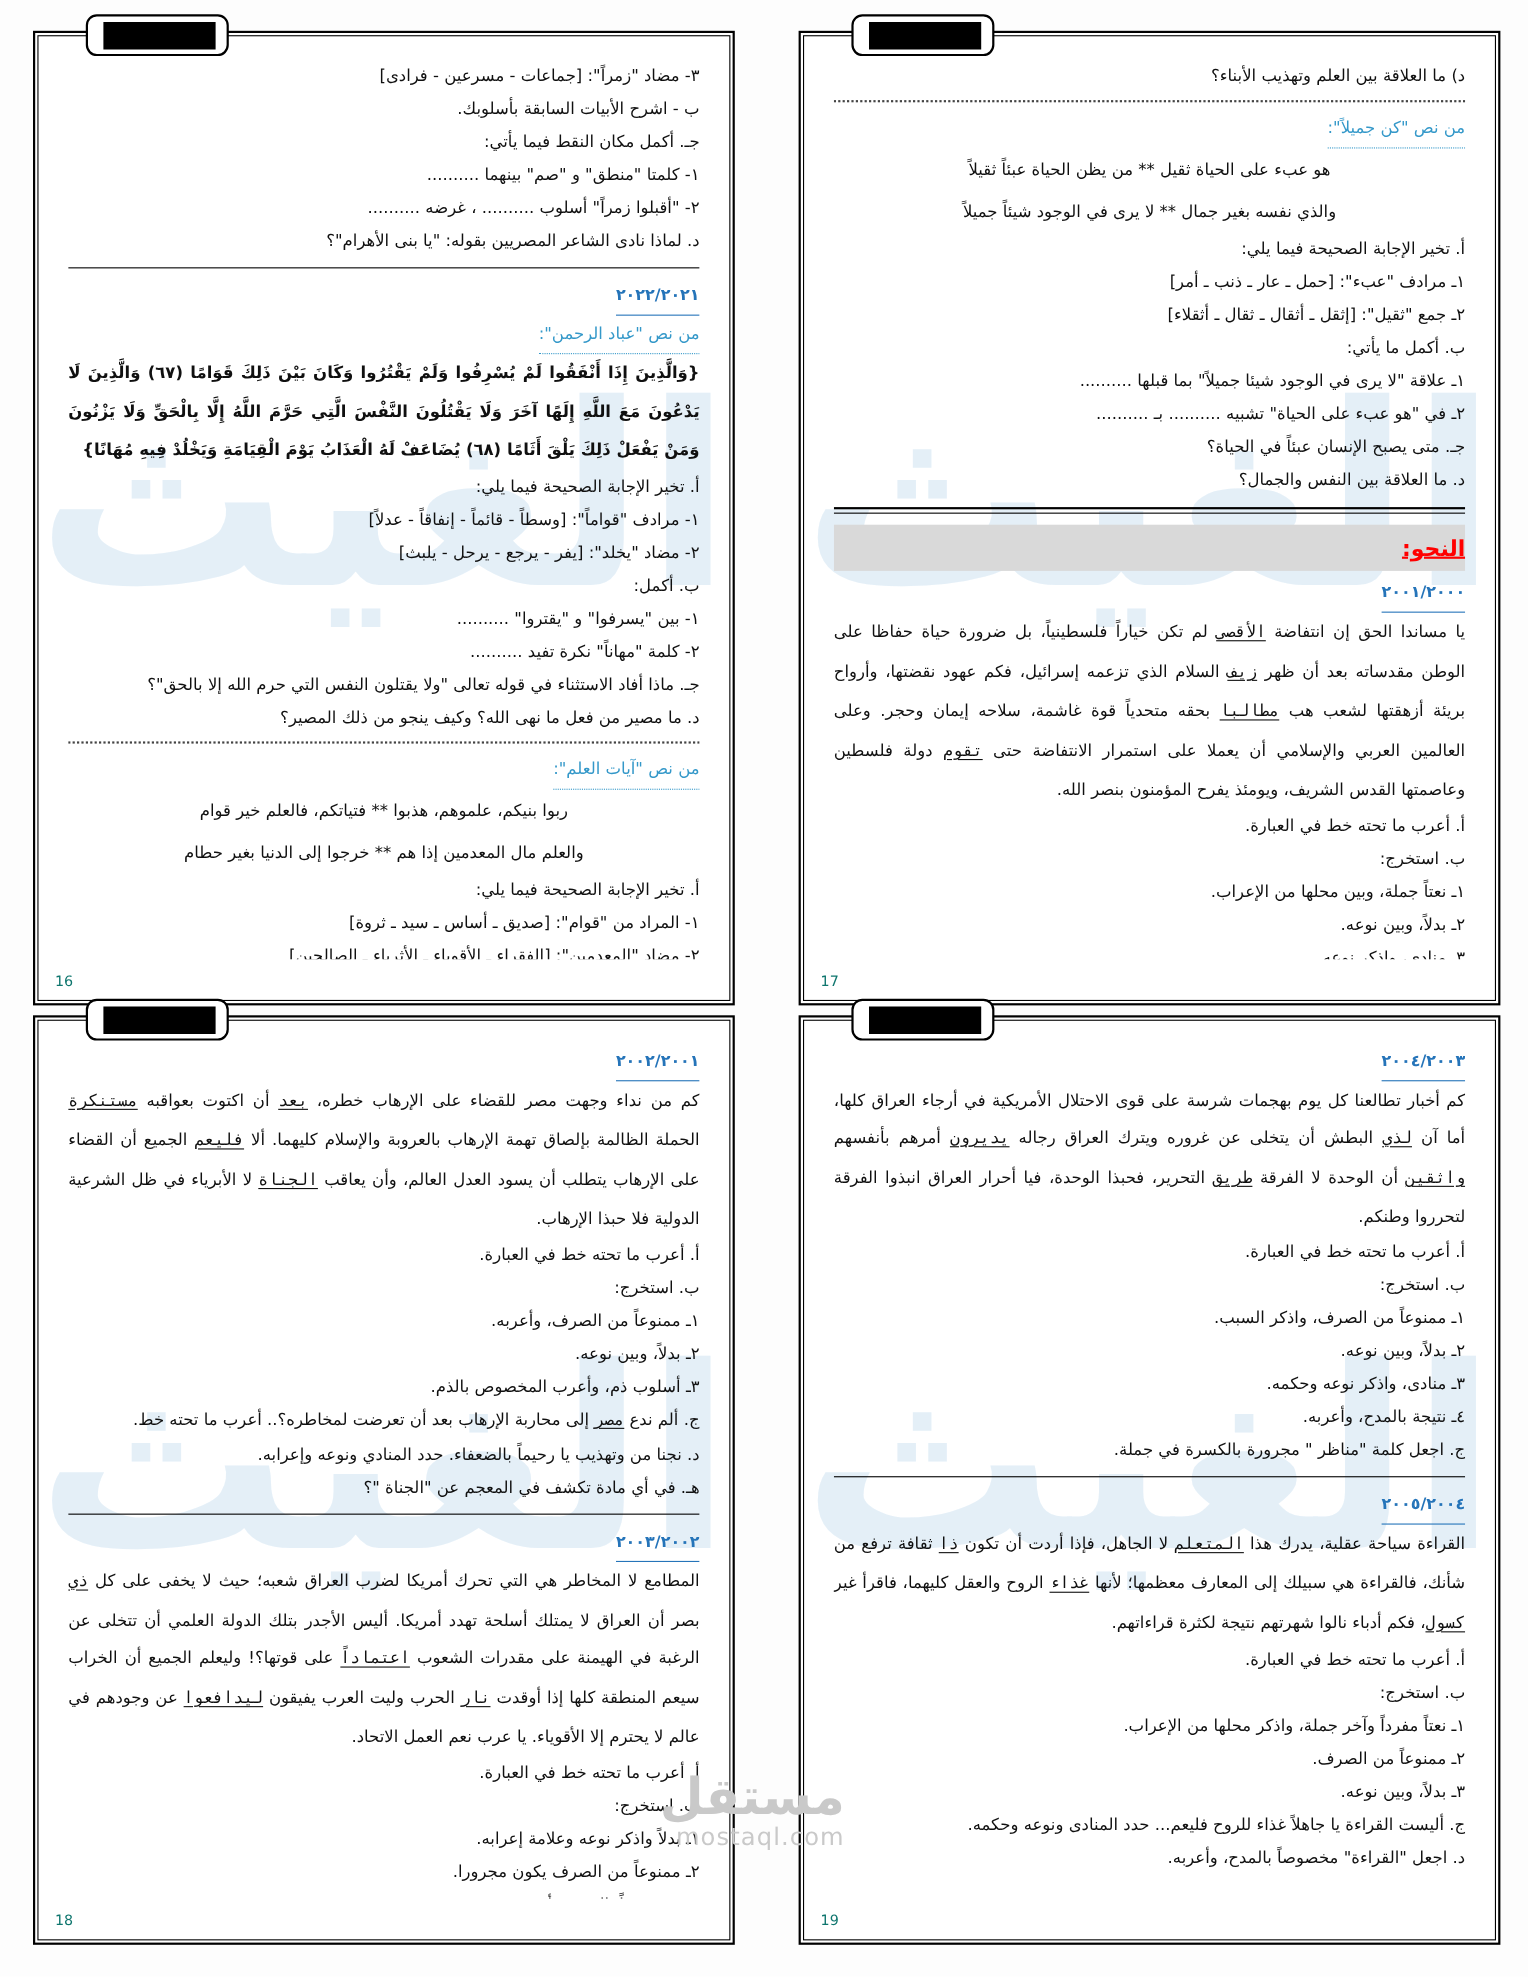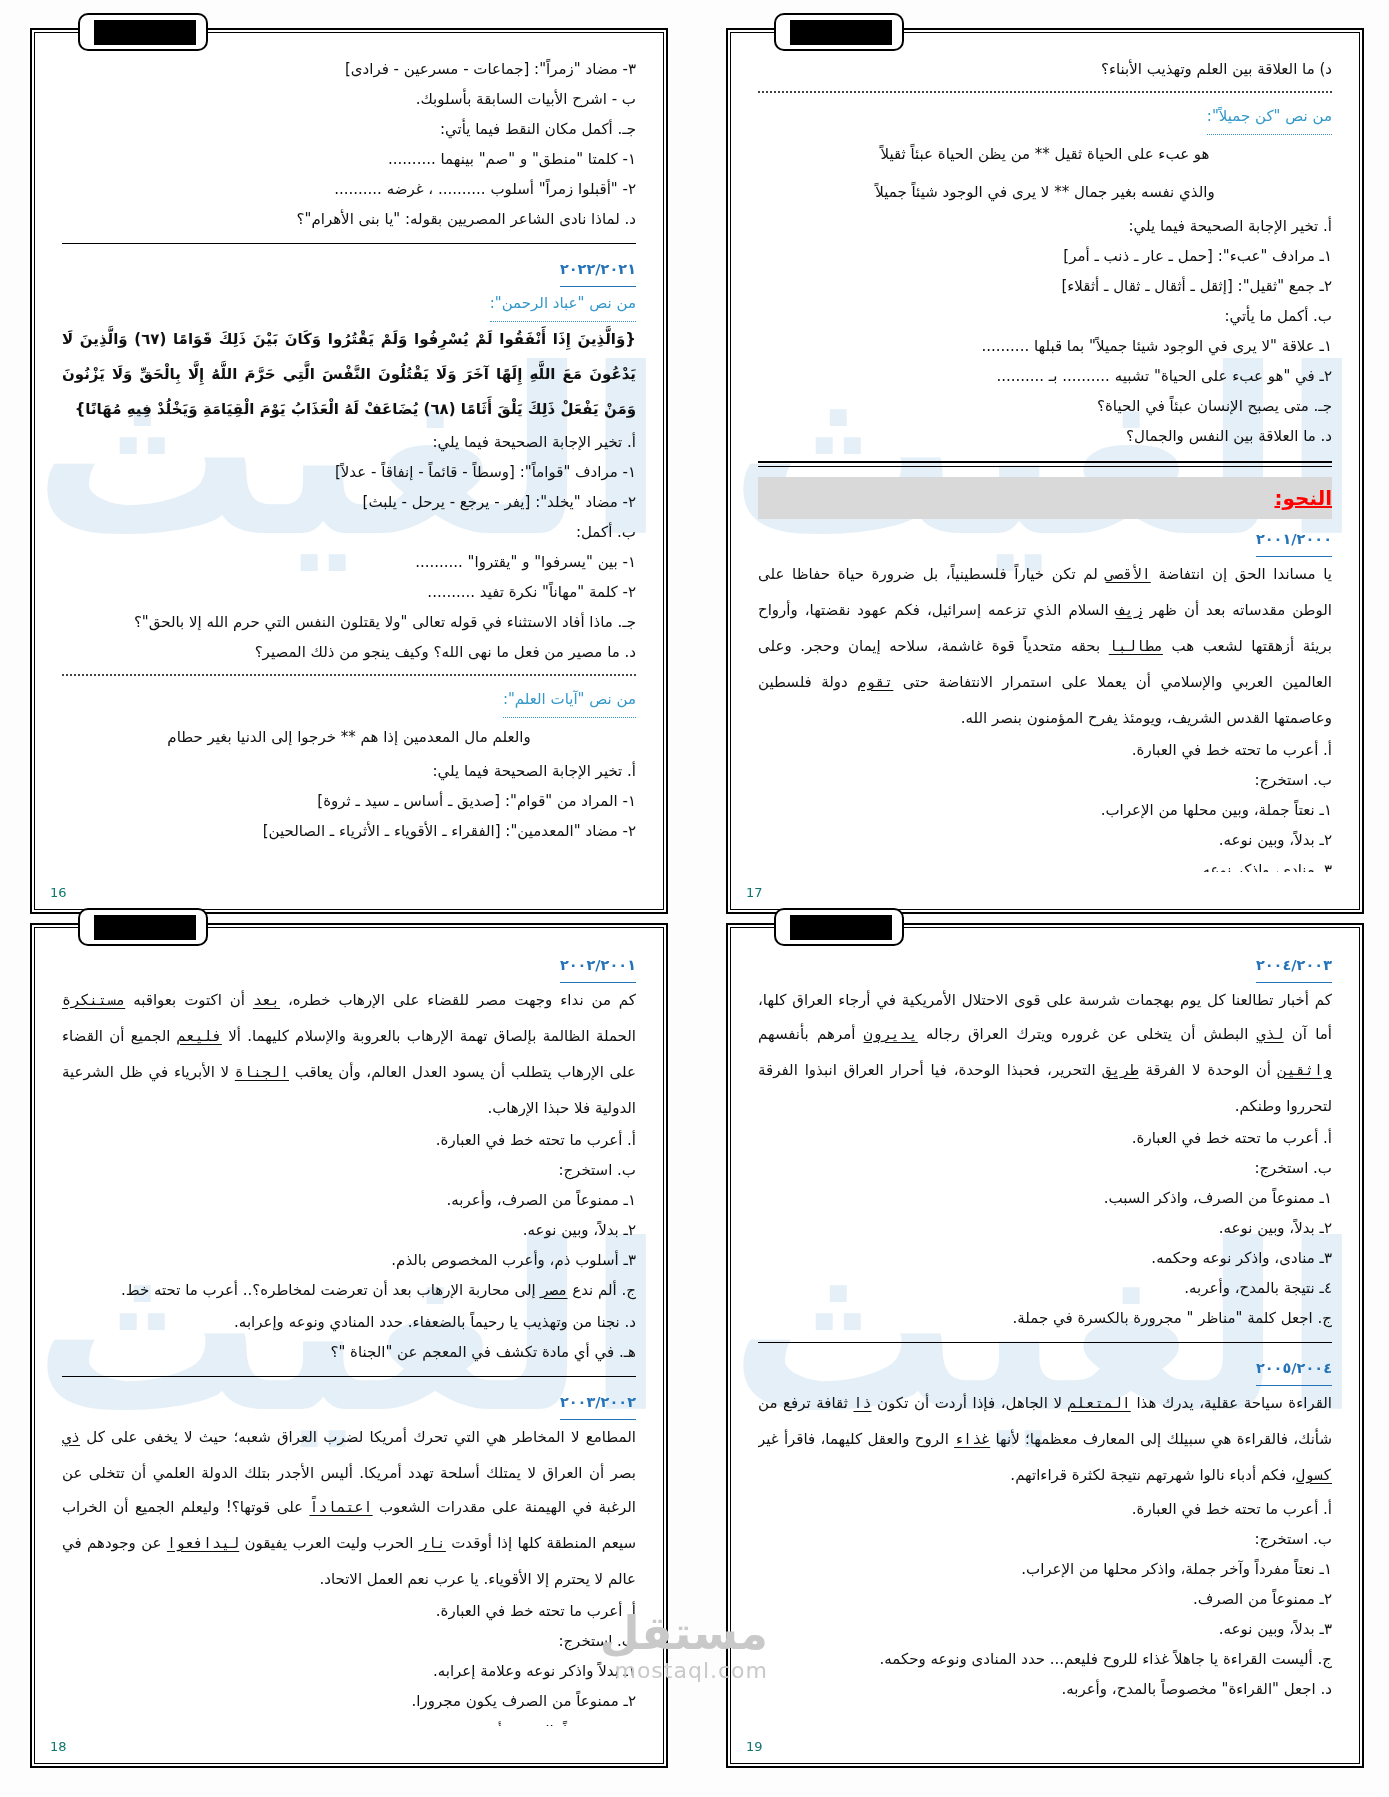--- a/index.html
+++ b/index.html
@@ -64,20 +64,21 @@
         <div class="blk line">أ. تخير الإجابة الصحيحة فيما يلي:</div>
         <div class="blk line">١- مرادف "قواماً": [وسطاً - قائماً - إنفاقاً - عدلاً]</div>
         <div class="blk line">٢- مضاد "يخلد": [يفر - يرجع - يرحل - يلبث]</div>
         <div class="blk line">ب. أكمل:</div>
         <div class="blk line">١- بين "يسرفوا" و "يقتروا" ..........</div>
         <div class="blk line">٢- كلمة "مهاناً" نكرة تفيد ..........</div>
         <div class="blk line">جـ. ماذا أفاد الاستثناء في قوله تعالى "ولا يقتلون النفس التي حرم الله إلا بالحق"؟</div>
         <div class="blk line">د. ما مصير من فعل ما نهى الله؟ وكيف ينجو من ذلك المصير؟</div>
         <div class="blk sep dotted"></div>
         <div class="blk topic"><span class="u">من نص "آيات العلم":</span></div>
+        <div class="blk center">ربوا بنيكم، علموهم، هذبوا ** فتياتكم، فالعلم خير قوام</div>
         <div class="blk center">والعلم مال المعدمين إذا هم ** خرجوا إلى الدنيا بغير حطام</div>
         <div class="blk line">أ. تخير الإجابة الصحيحة فيما يلي:</div>
         <div class="blk line">١- المراد من "قوام": [صديق ـ أساس ـ سيد ـ ثروة]</div>
         <div class="blk line">٢- مضاد "المعدمين": [الفقراء ـ الأقوياء ـ الأثرياء ـ الصالحين]</div>
       </div>
     <div class="pagenum">16</div>
   </div>
 
   <div class="page page-17">
     <div class="tab">

